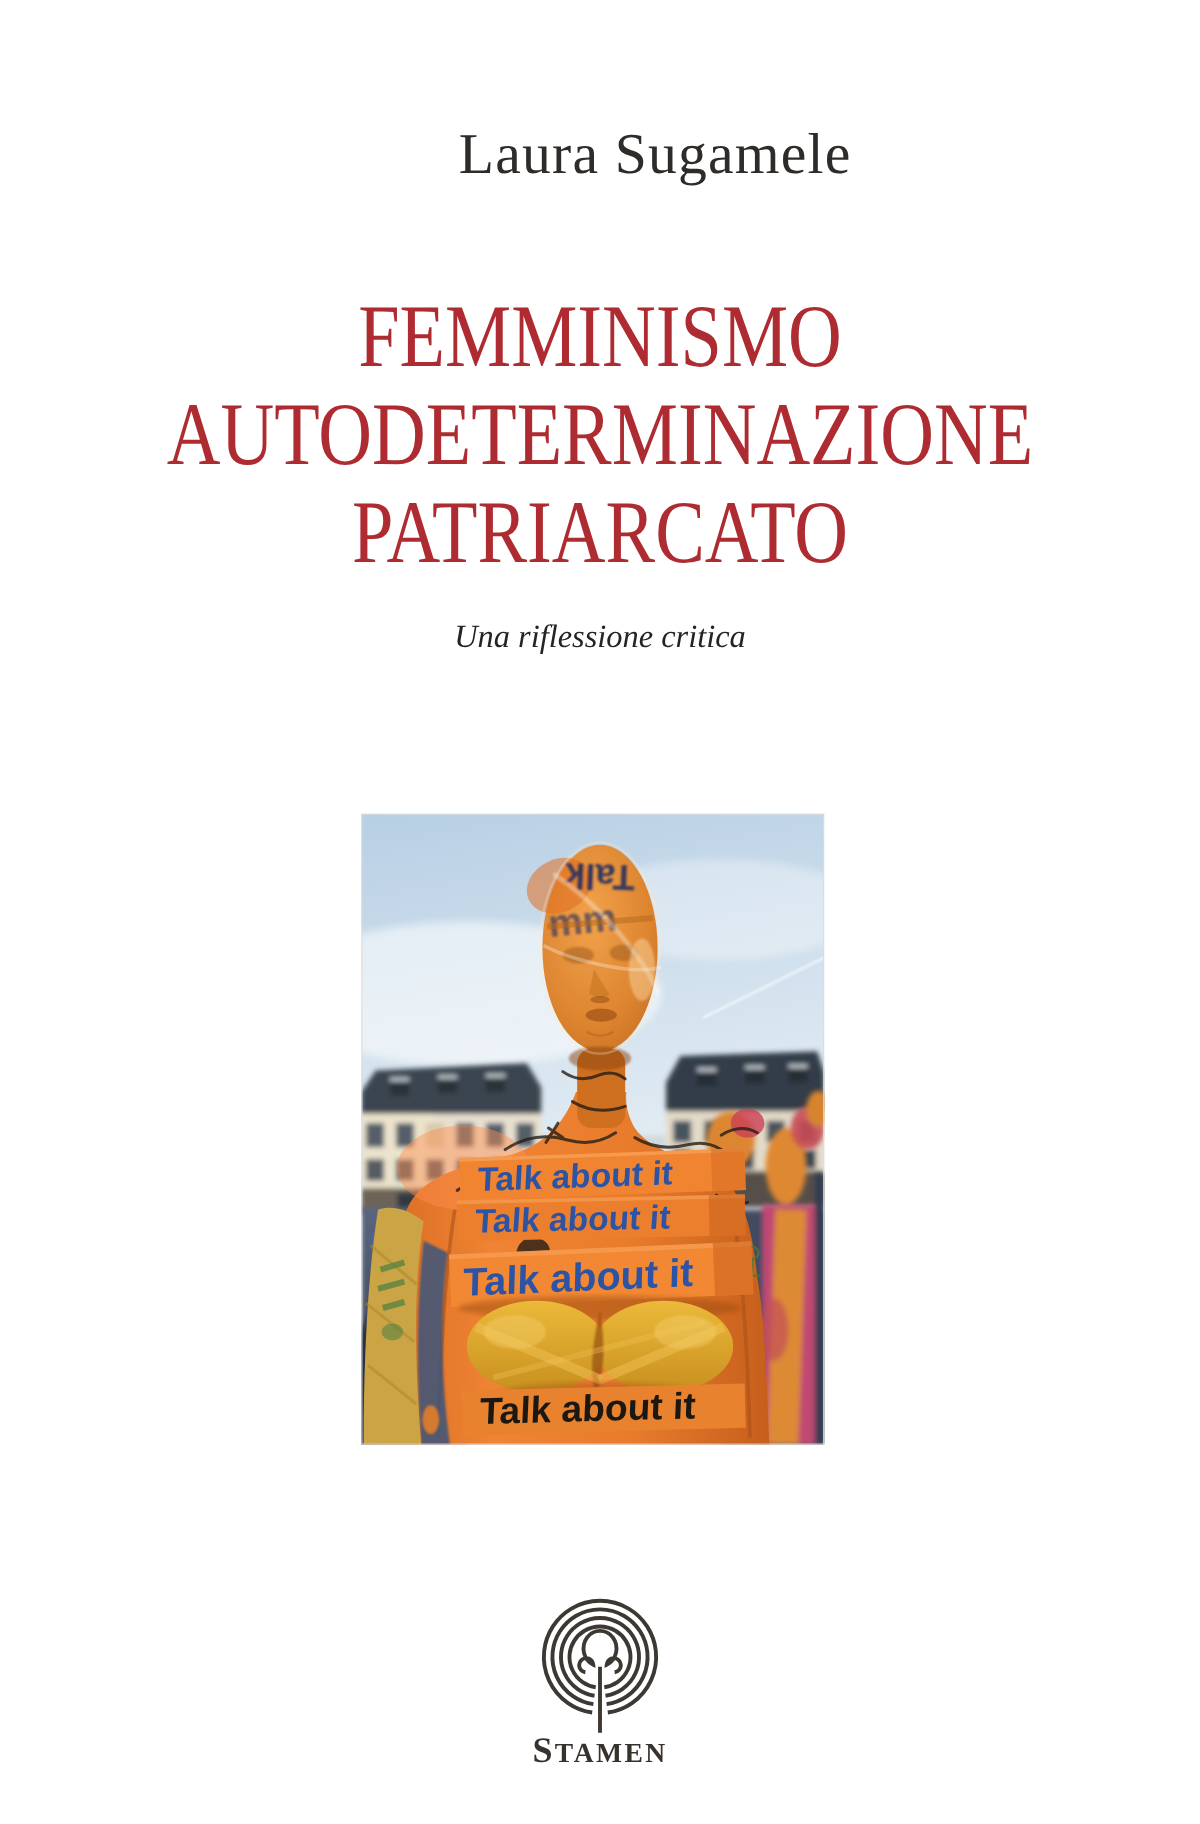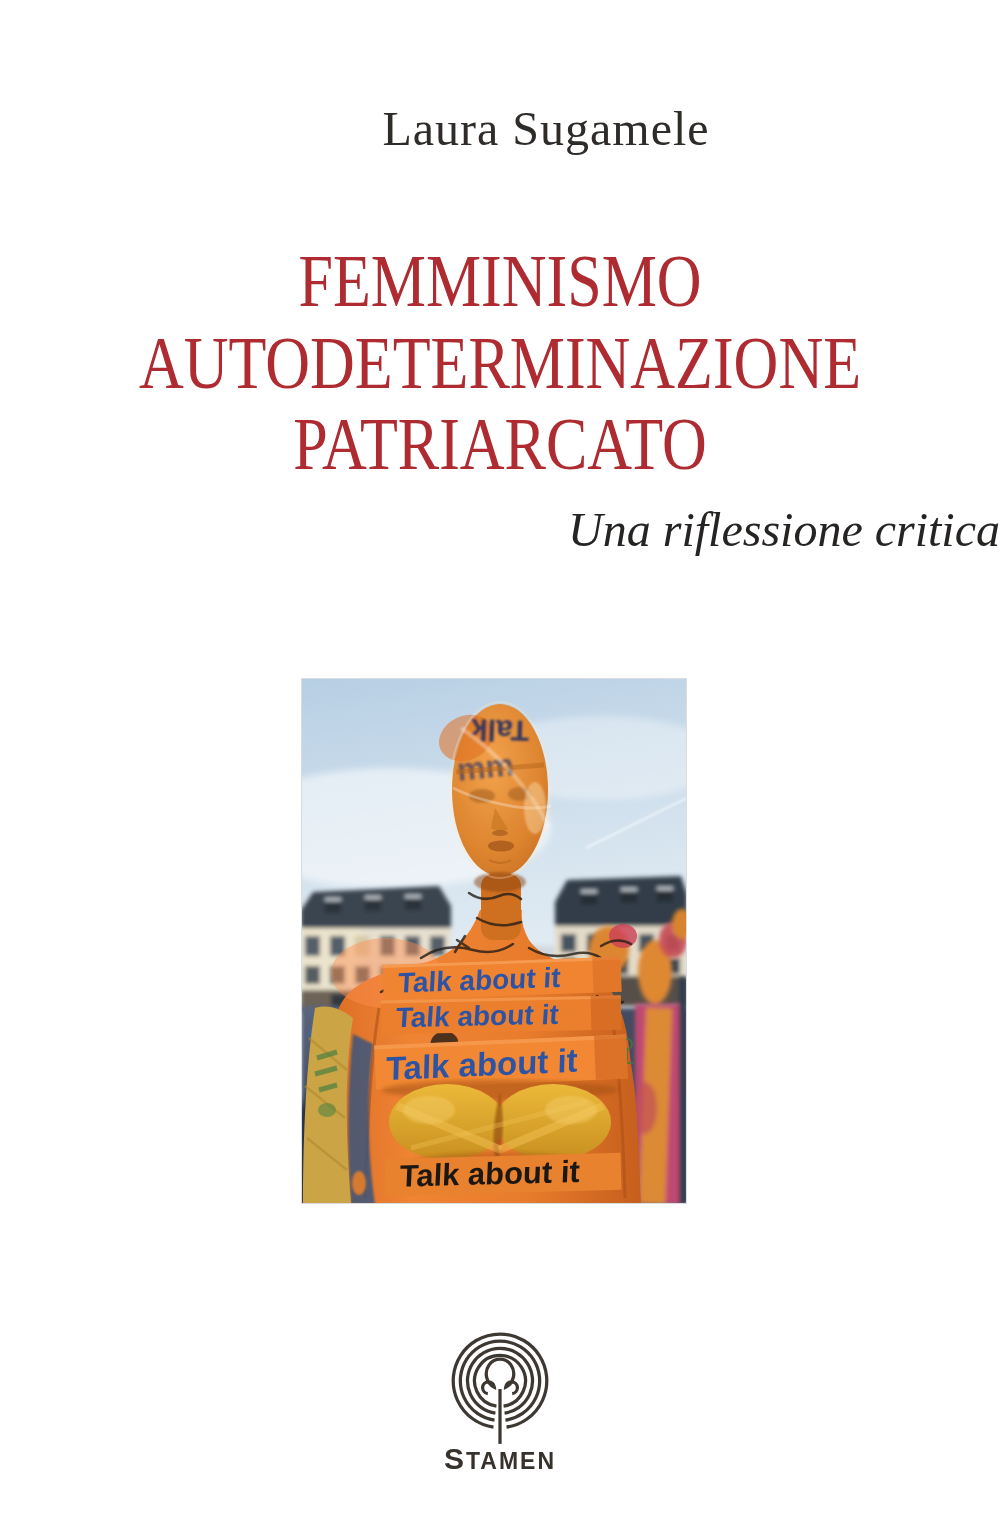--- a/index.html
+++ b/index.html
@@ -19,33 +19,33 @@
   .author{
     position:absolute;top:102px;left:0;width:100%;text-align:center;
     font-size:48px;line-height:54px;color:var(--author-ink);letter-spacing:1px;white-space:nowrap;padding-left:46px;
   }
   .title{
     position:absolute;top:240px;left:0;width:100%;text-align:center;
     color:var(--title-red);font-size:62px;line-height:68px;letter-spacing:0;
     transform:scaleY(1.2);transform-origin:50% 0;white-space:nowrap;
   }
   .subtitle{
-    position:absolute;top:504px;left:0;width:100%;text-align:right;
-    font-style:italic;font-size:48px;line-height:52px;color:var(--subtitle-ink);white-space:nowrap;
+    position:absolute;top:504px;left:0;width:100%;text-align:center;
+    font-style:italic;font-size:27px;line-height:52px;color:var(--subtitle-ink);white-space:nowrap;
   }
   .photo{
     position:absolute;left:301px;top:678px;width:386px;height:526px;
   }
   .photo svg{display:block;}
   .publisher{
     position:absolute;left:0;top:1330px;width:100%;
     display:flex;flex-direction:column;align-items:center;
   }
   .publisher-name{
-    font-family:Liberation Sans, sans-serif;font-weight:700;color:var(--publisher-ink);
+    font-family:Liberation Serif, serif;font-weight:700;color:var(--publisher-ink);
     font-size:23px;letter-spacing:2px;line-height:24px;margin-top:-3px;white-space:nowrap;
   }
   .publisher-name .initial{font-size:30px;}
   
   .band-text{fill:var(--band-blue);font-family:"Liberation Sans",sans-serif;font-weight:bold;}
   .waist-text{fill:var(--black-band-ink);font-family:"Liberation Sans",sans-serif;font-weight:bold;}
   .head-frag{fill:var(--head-text-ink);font-family:"Liberation Sans",sans-serif;font-weight:bold;}
 </style>
 </head>
 <body style="background: rgb(255, 255, 255);">

